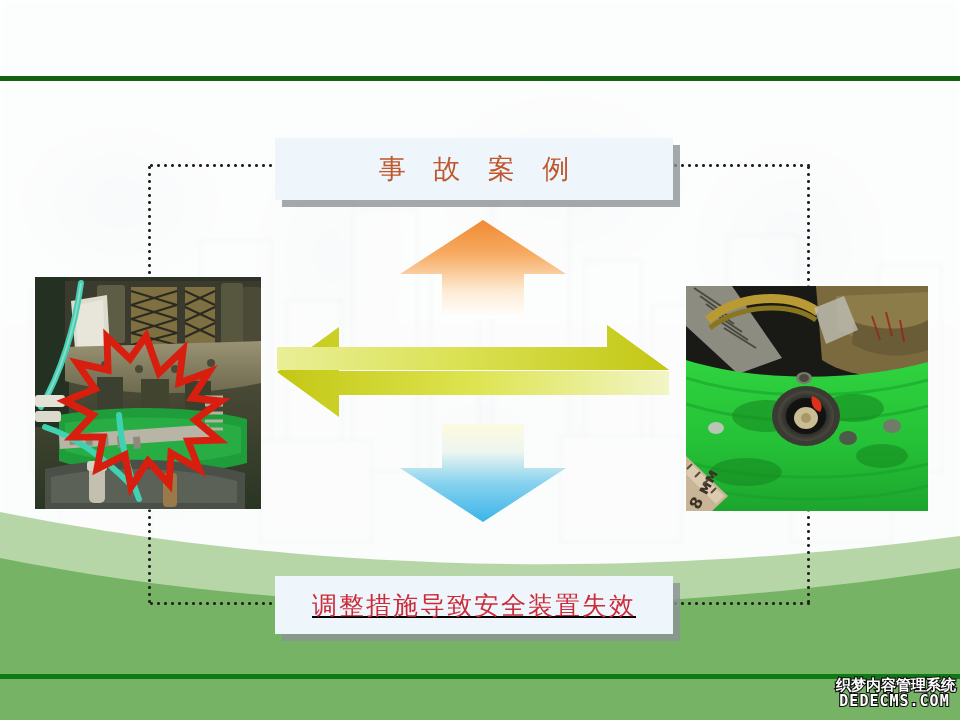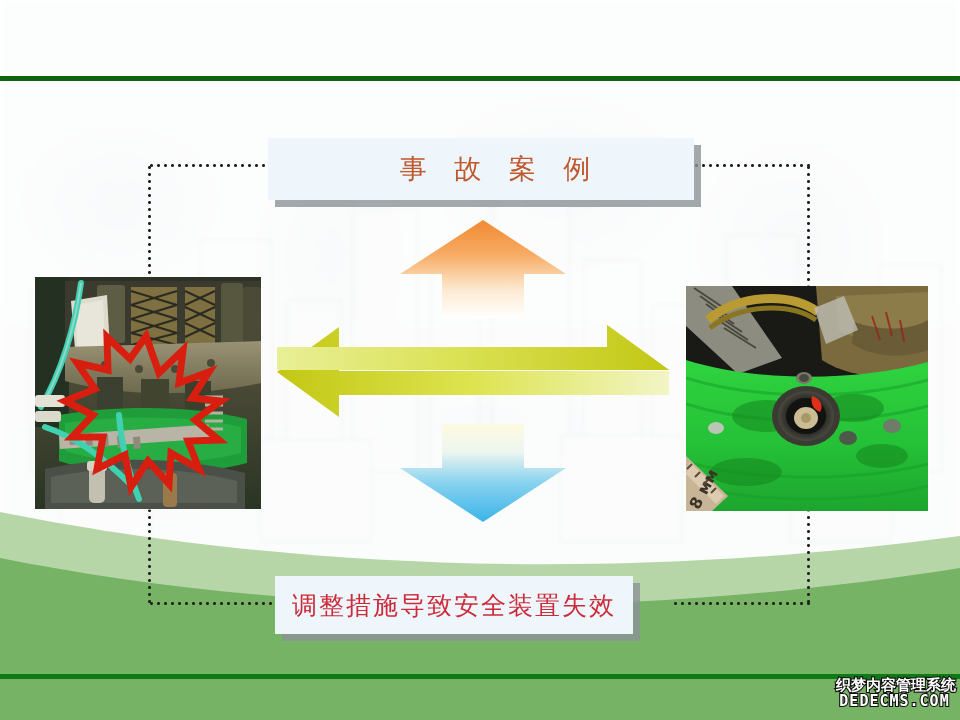--- a/index.html
+++ b/index.html
@@ -98,28 +98,28 @@
     box-shadow: 7px 7px 0 rgba(140,146,150,0.80);
     display: flex;
     align-items: center;
     justify-content: center;
   }
   .text-box .label {
     font-size: 26px;
     line-height: 1.2;
     white-space: nowrap;
   }
-  #title-box { left: 268px; top: 138px; width: 398px; height: 62px; padding-left: 28px; }
+  #title-box { left: 275px; top: 138px; width: 398px; height: 62px; }
   #title-box .label {
     color: #c0582e;
     letter-spacing: 10px;
     text-indent: 10px;
     font-size: 27px;
   }
-  #caption-box { left: 275px; top: 576px; width: 358px; height: 58px; }
+  #caption-box { left: 275px; top: 576px; width: 398px; height: 58px; text-decoration: underline; }
   #caption-box .label {
     color: #cc2b3a;
     letter-spacing: 2px;
     font-size: 25px;
   }
 
   
   .photo {
     position: absolute;
     overflow: hidden;

